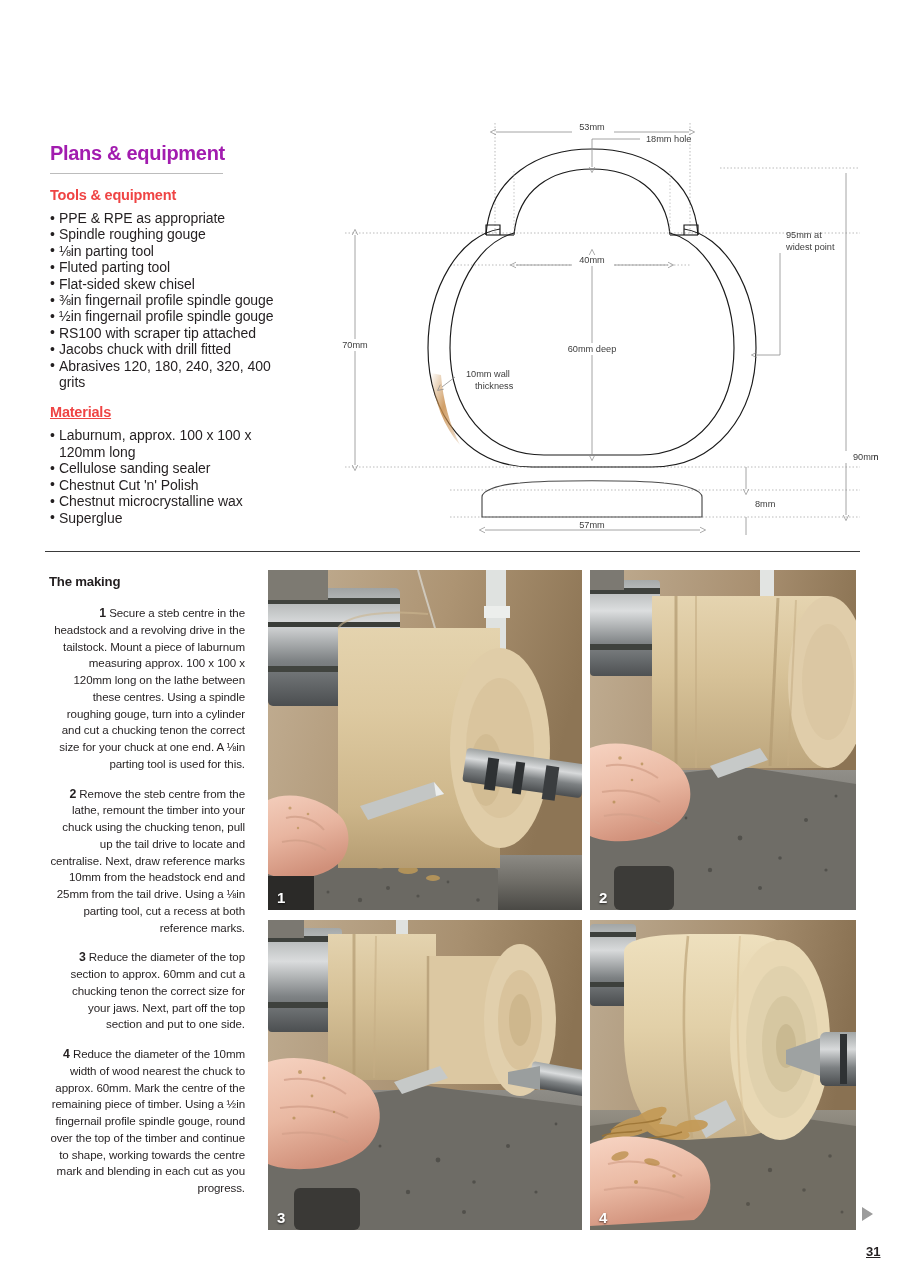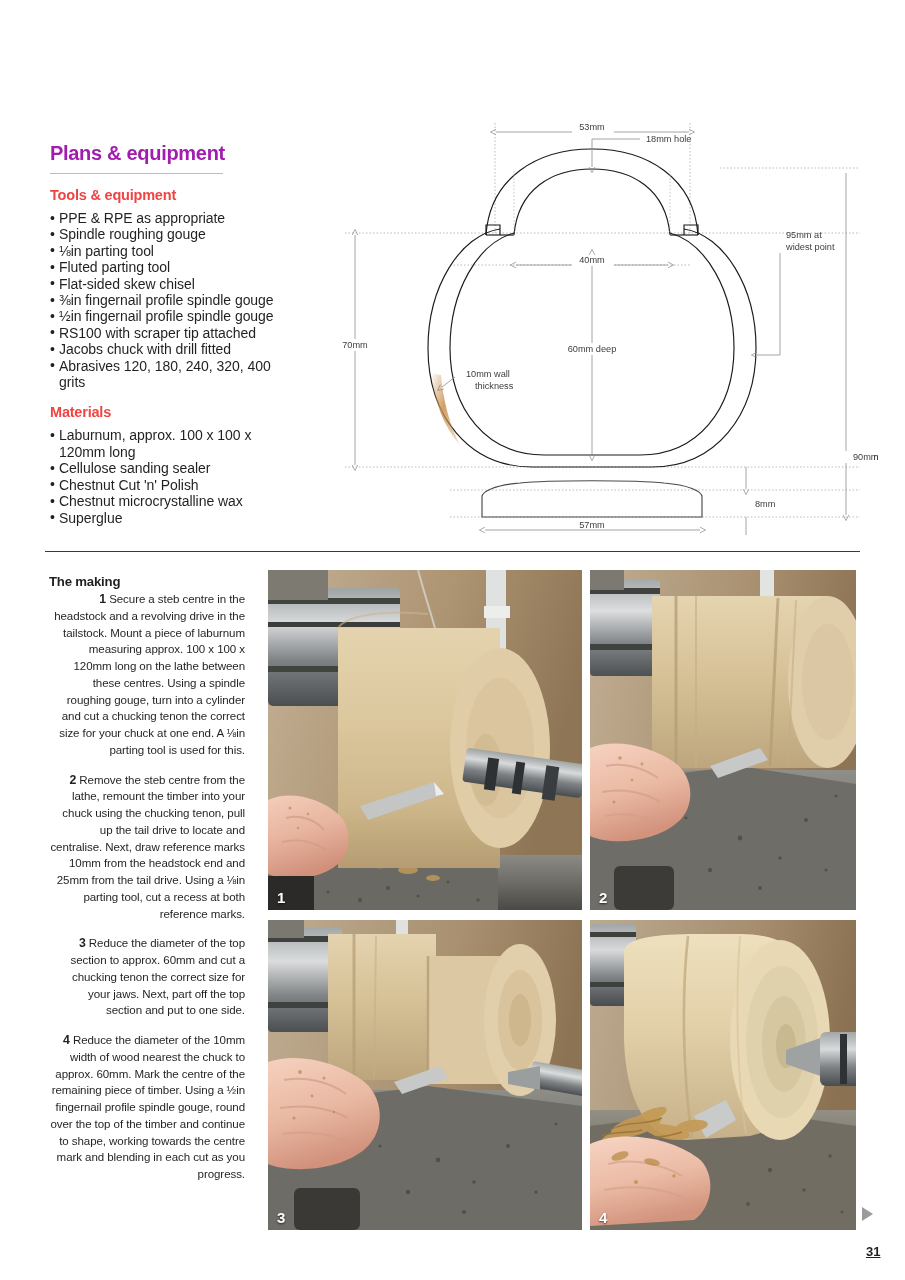--- a/index.html
+++ b/index.html
@@ -27,36 +27,36 @@
     margin-bottom:7px; color:#ef4444;
   }
   ul.speclist { list-style:none; }
   ul.speclist li {
     font-size:14px; line-height:16.4px; color:#231f20;
     padding-left:9px; position:relative; letter-spacing:-0.05px;
   }
   ul.speclist li:before {
     content:"\2022"; position:absolute; left:0; top:-0.5px;
   }
-  .mat-head { margin-top:14px; }
+  .mat-head { margin-top:14px;text-decoration:underline; }
 
   
   .drawing { position:absolute; left:300px; top:105px; width:590px; height:430px; }
   .drawing svg { display:block; }
 
   
   .main-rule {
     position:absolute; left:45px; top:551px; width:815px;
     border-top:1.6px solid #3a3a3a;
   }
 
   
   .making { position:absolute; left:49px; top:574px; width:196px; }
   .making-head {
-    font-size:13.2px; font-weight:bold; margin-bottom:2px;
+    font-size:13.2px; font-weight:bold; margin-bottom:16px;
     letter-spacing:-0.2px;
   }
   .step {
     font-size:11.55px; line-height:16.75px; margin-bottom:13px;
     letter-spacing:-0.08px; text-align:right;
   }
   .step .num { font-weight:bold; font-size:12.3px; }
 
   
   .photos { position:absolute; left:268px; top:570px; width:588px; height:660px; }

